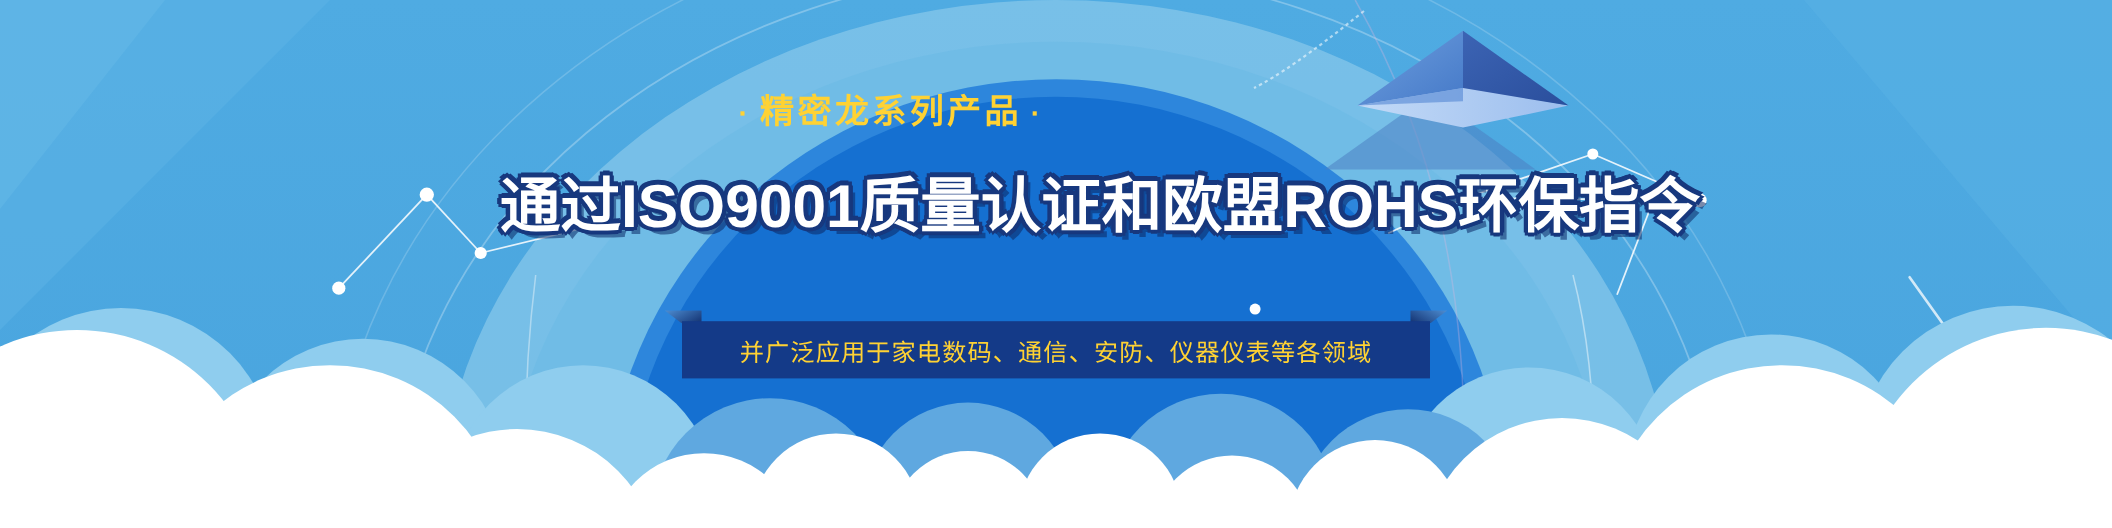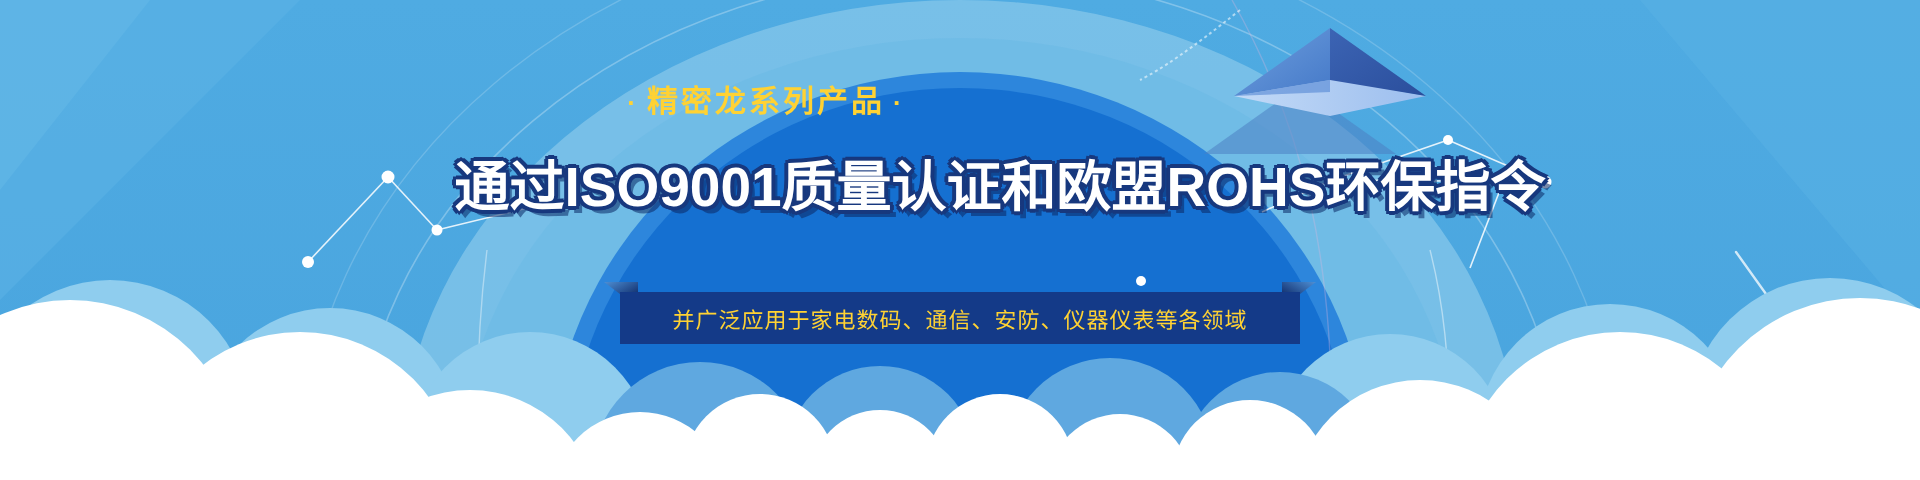--- a/index.html
+++ b/index.html
@@ -33,20 +33,21 @@
     position:absolute;
     left:0; top:76px;
     width:1532px;
     text-align:center;
     color:#FFD233;
     font-size:31px;
     font-weight:bold;
     letter-spacing:3px;
     white-space:nowrap;
     font-family:"Liberation Sans","DejaVu Sans",sans-serif;
+    padding-left:44px;
   }
   .eyebrow .dot-mark{
     font-size:26px;
     vertical-align:middle;
     padding:0 8px;
   }
 
   .headline{
     position:absolute;
     left:0; top:142px;

